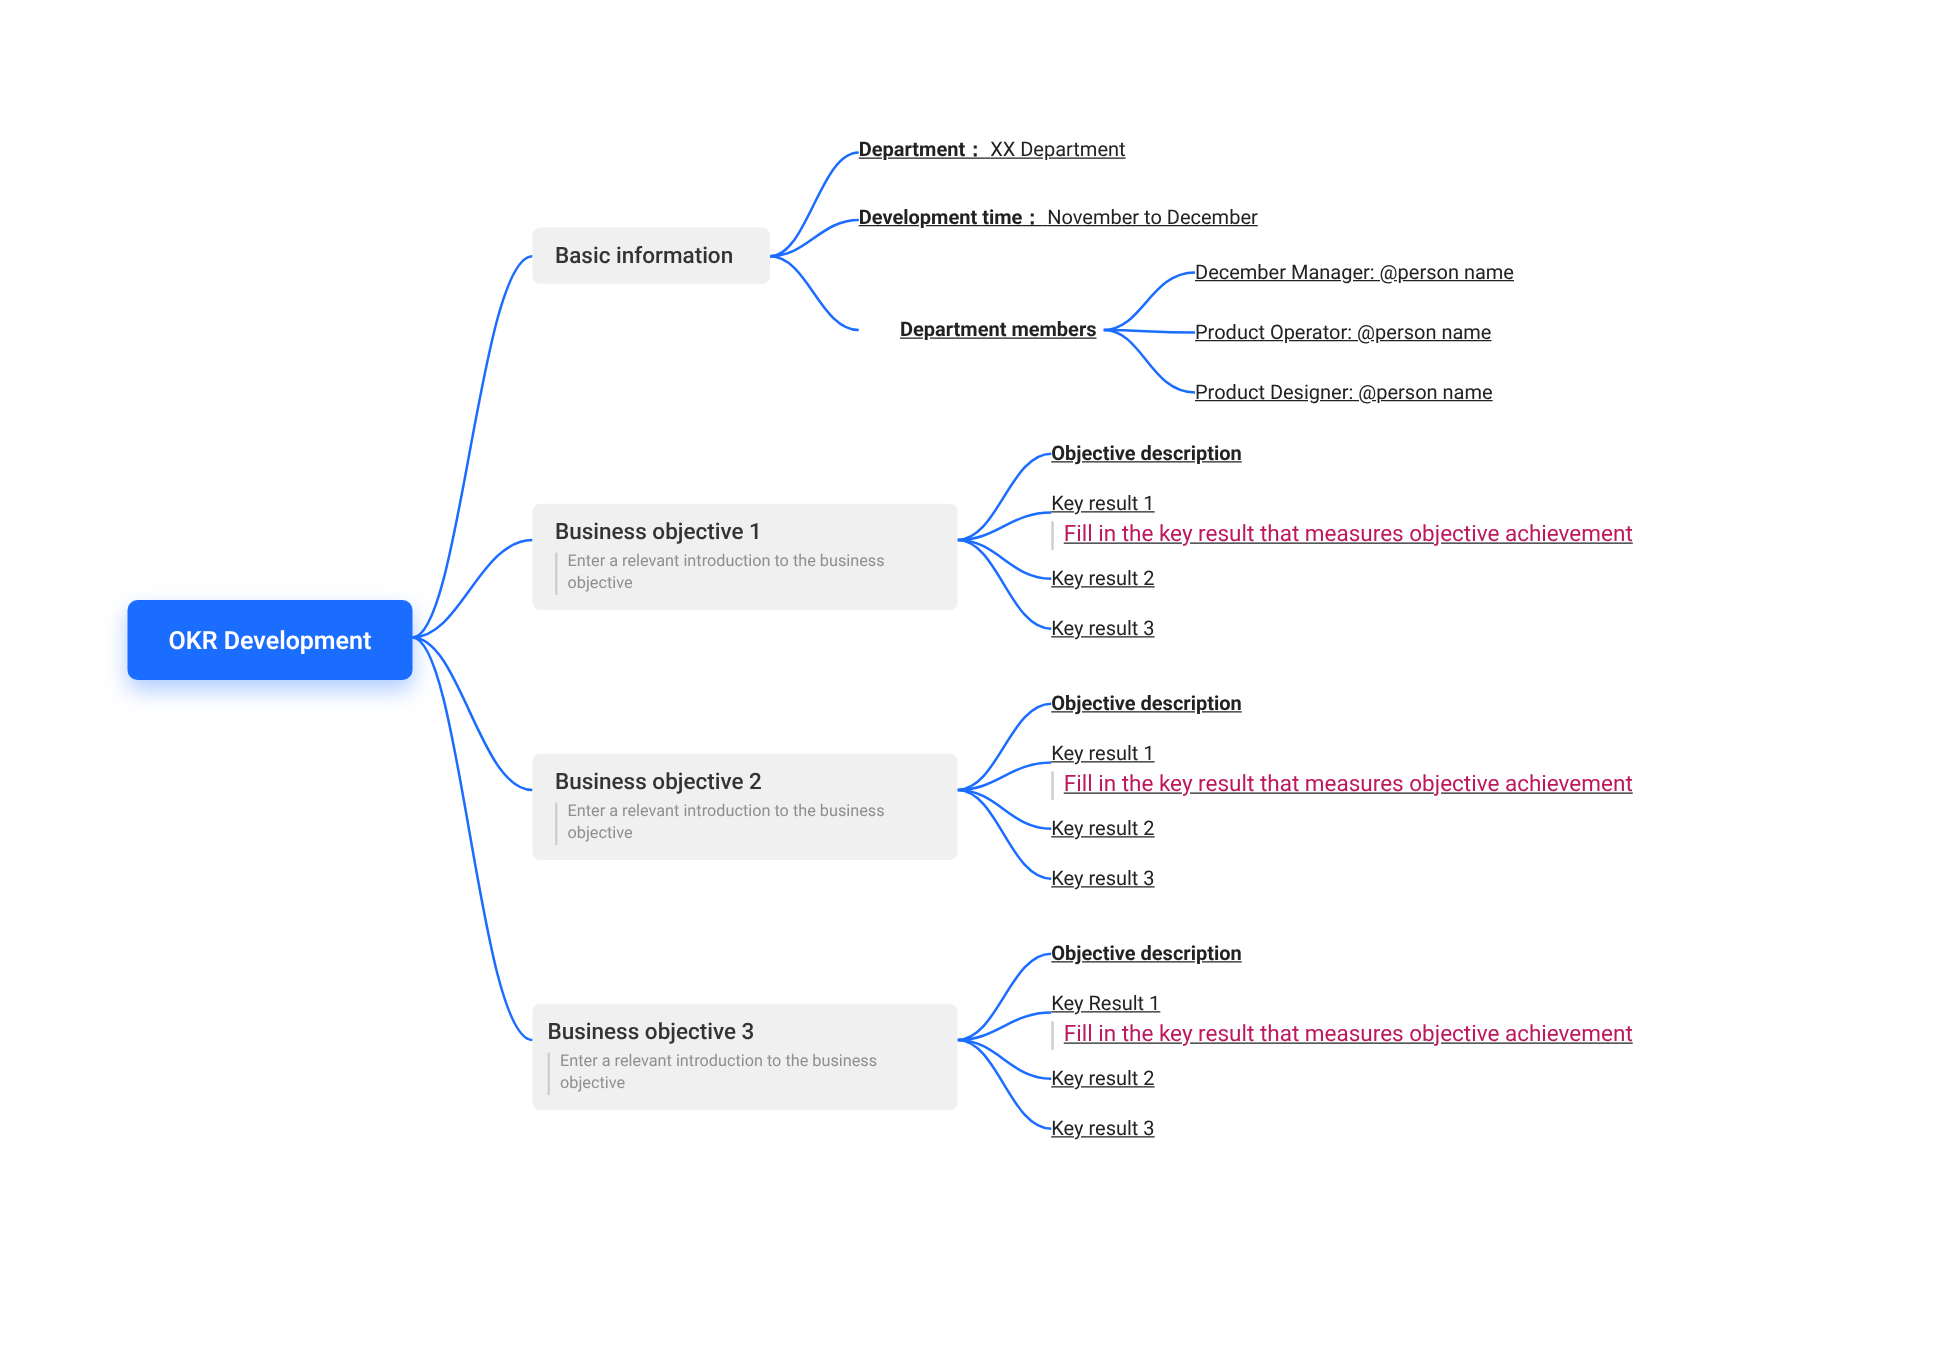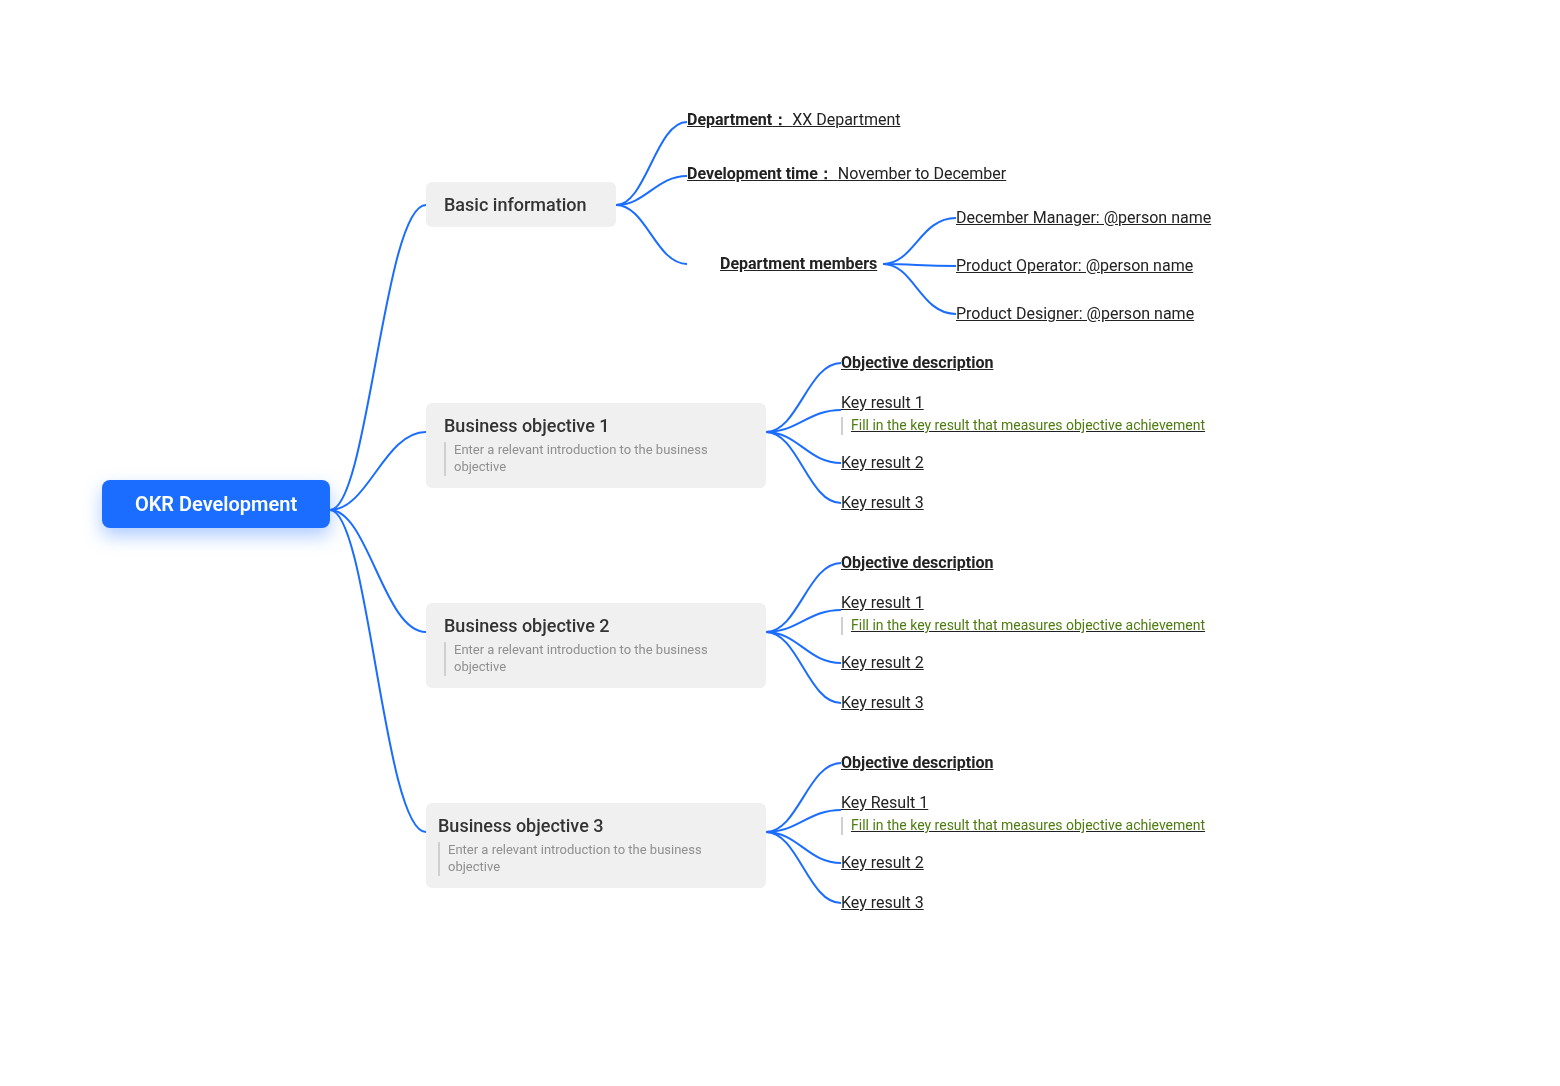--- a/index.html
+++ b/index.html
@@ -2,41 +2,41 @@
 <html><head>
 <meta charset="utf-8">
 <style>
   html,body{margin:0;padding:0;background:#fff;font-family:-apple-system,BlinkMacSystemFont,"Segoe UI",Roboto,Helvetica,Arial,sans-serif;}
   .canvas{position:relative;width:1560px;height:1086px;}
   .edges{position:absolute;inset:0;pointer-events:none;}
 
   .node{position:absolute;box-sizing:border-box;}
 
   .root{
-    left:102px;top:480px;width:228px;height:48px;
+    left:102px;top:480px;width:228px;height:64px;
     background:#1a6dff;border-radius:8px;
     color:#fff;font-size:20px;font-weight:600;
     display:flex;align-items:center;justify-content:center;
     box-shadow:0 8px 18px rgba(26,109,255,.35);
   }
 
   .chip{
     background:#f0f0f0;border-radius:6px;
     padding:12px 18px;color:#333;font-size:18px;
   }
   .chip .title{font-weight:500;}
   .chip .note{
     margin-top:6px;color:#8f8f8f;font-size:13px;
     padding-left:8px;border-left:2px solid #cfcfcf;line-height:1.3;
   }
 
   .twig{font-size:16px;line-height:1.25;color:#222;text-decoration:underline;}
   .twig strong{font-weight:700;}
   .twig .sub{
-    margin-top:4px;color:#4d7c0f;font-size:14px;
+    margin-top:4px;color:#be185d;font-size:18px;
     padding-left:8px;border-left:2px solid #cfcfcf;
   }
 
   
   .n-basic{left:426px;top:182px;width:190px;}
   .n-dept{left:687px;top:110px;}
   .n-devtime{left:687px;top:164px;}
   .n-members{left:720px;top:254px;}
   .n-member1{left:956px;top:208px;}
   .n-member2{left:956px;top:256px;}

